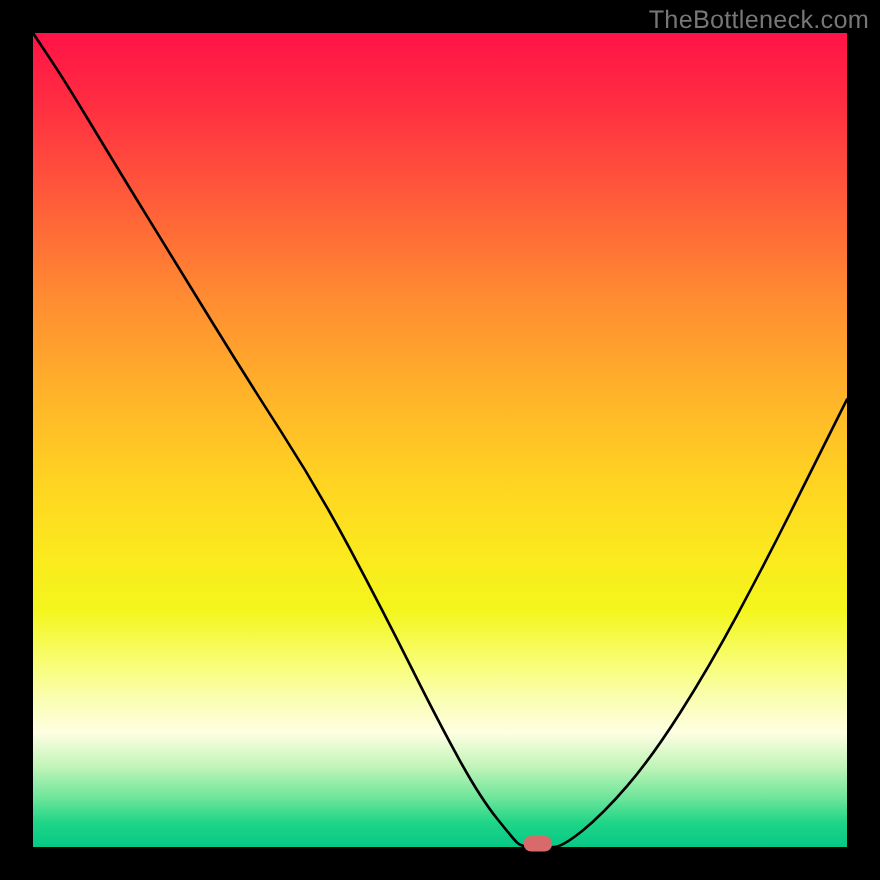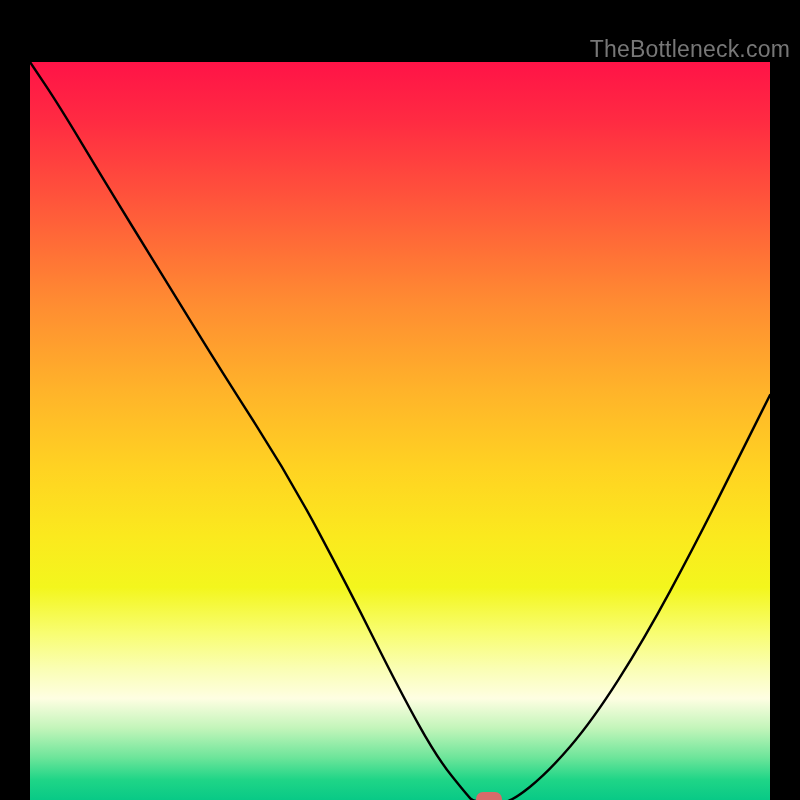--- a/index.html
+++ b/index.html
@@ -9,21 +9,20 @@
     height: 800px;
     background: #000;
     overflow: hidden;
     font-family: Arial, Helvetica, sans-serif;
   }
   .frame {
     position: relative;
     width: 800px;
     height: 616px;
     background: #000;
-    margin-top: 32px;
   }
   .watermark {
     position: absolute;
     top: 4px;
     right: 10px;
     color: #777;
     font-size: 23px;
     font-weight: 500;
     letter-spacing: 0.2px;
     z-index: 10;

